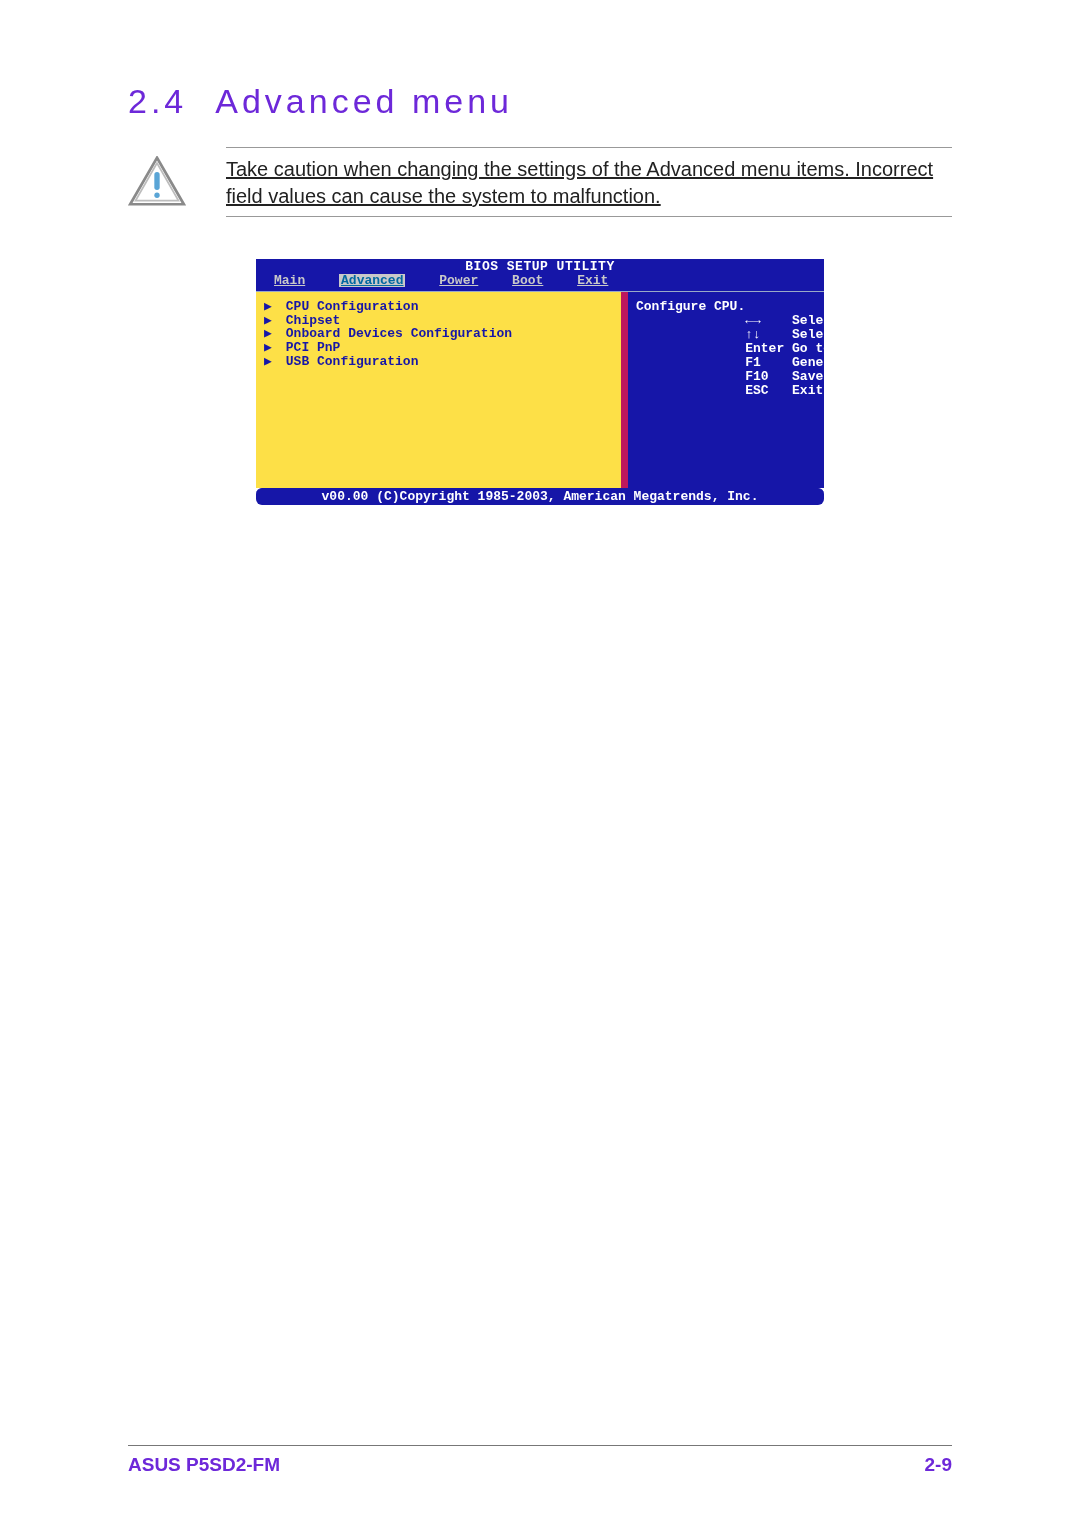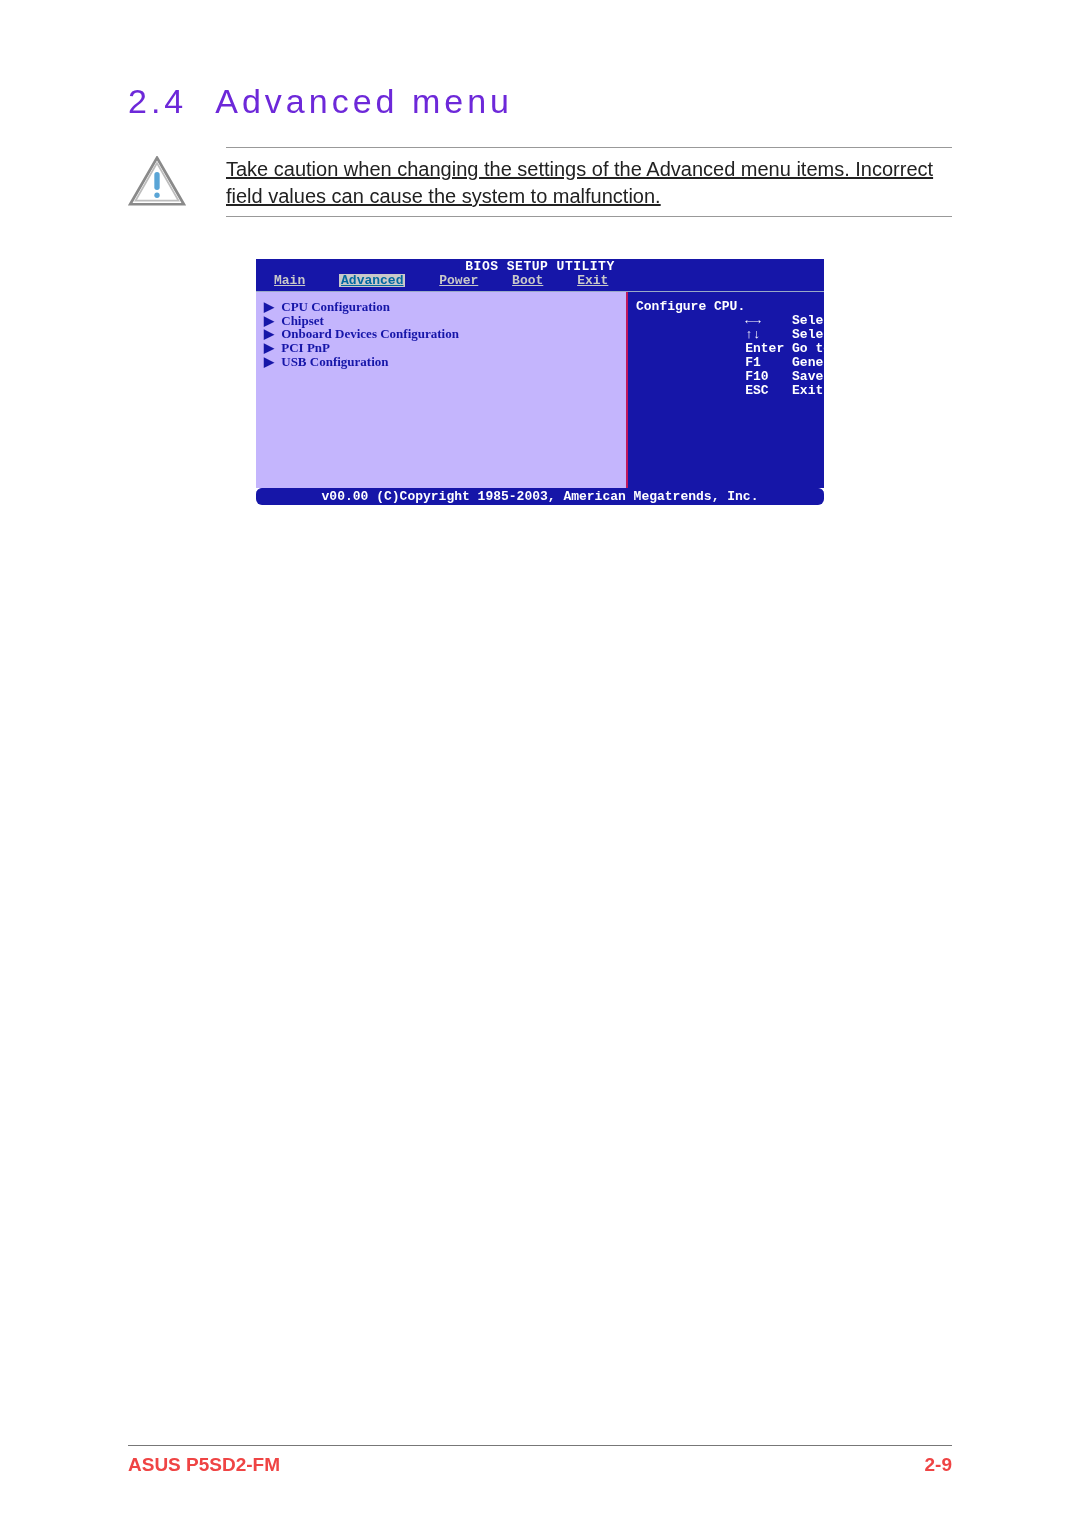--- a/index.html
+++ b/index.html
@@ -86,24 +86,23 @@
     padding: 0 2px;
   }
 
   .bios-body {
     display: flex;
     background: #dedede;
     border-top: 1px solid #9aa9c7;
   }
   .bios-left {
     flex: 1 1 auto;
-    background: #c4b5fd;
+    background: #fde047;
     padding: 8px 8px 120px 8px;
-    border-right: 2px solid #be185d;
-    font-family: Liberation Serif, serif;
+    border-right: 7px solid #be185d;
   }
   .bios-right {
     width: 196px;
     background: #1616a8;
     color: #fff;
     padding: 8px 8px 10px 8px;
     display: flex;
     flex-direction: row;
     justify-content: space-between;
   }
@@ -153,21 +152,21 @@
   }
   .page-footer {
     position: absolute;
     left: 128px;
     right: 128px;
     bottom: 52px;
     display: flex;
     justify-content: space-between;
     font-size: 19px;
     font-weight: bold;
-    color: #ef4444;
+    color: #6d28d9;
   }
 </style>
 </head>
 <body>
 
 <div class="page">
 
   <h2 class="section-heading">
     <span class="num">2.4</span><span class="title">Advanced menu</span>
   </h2>

